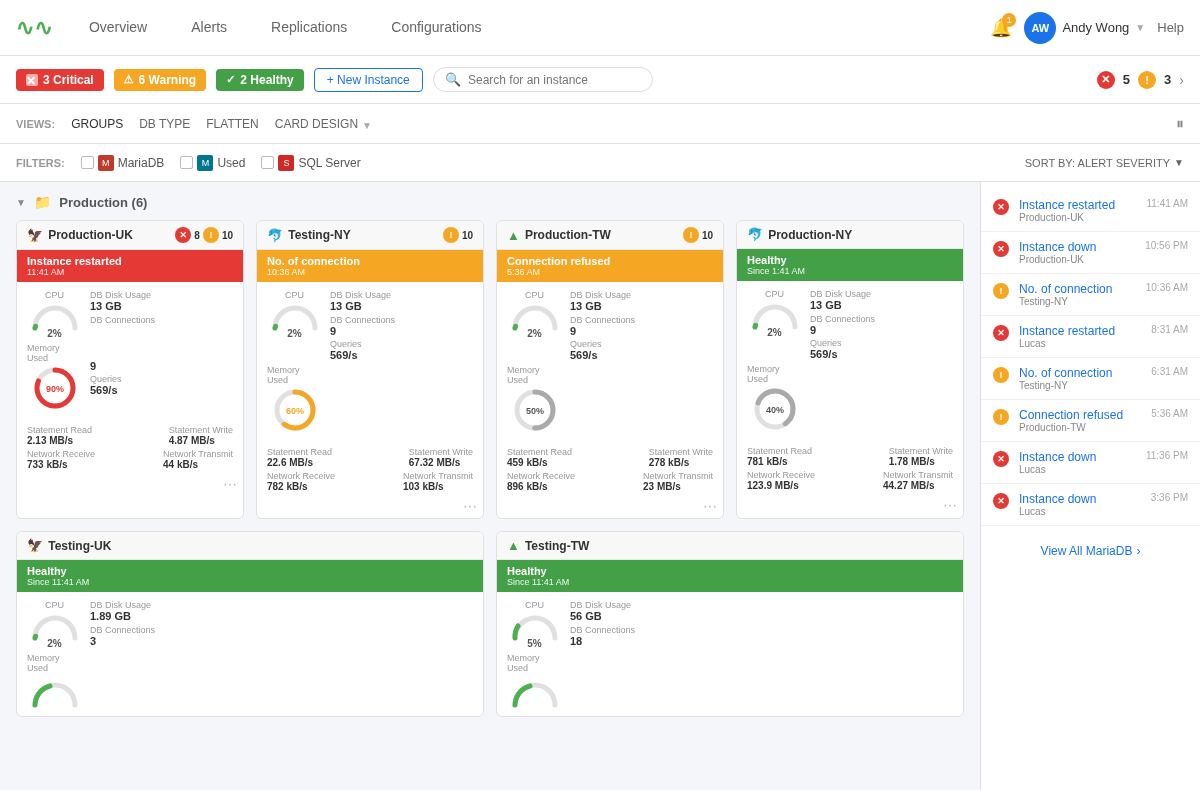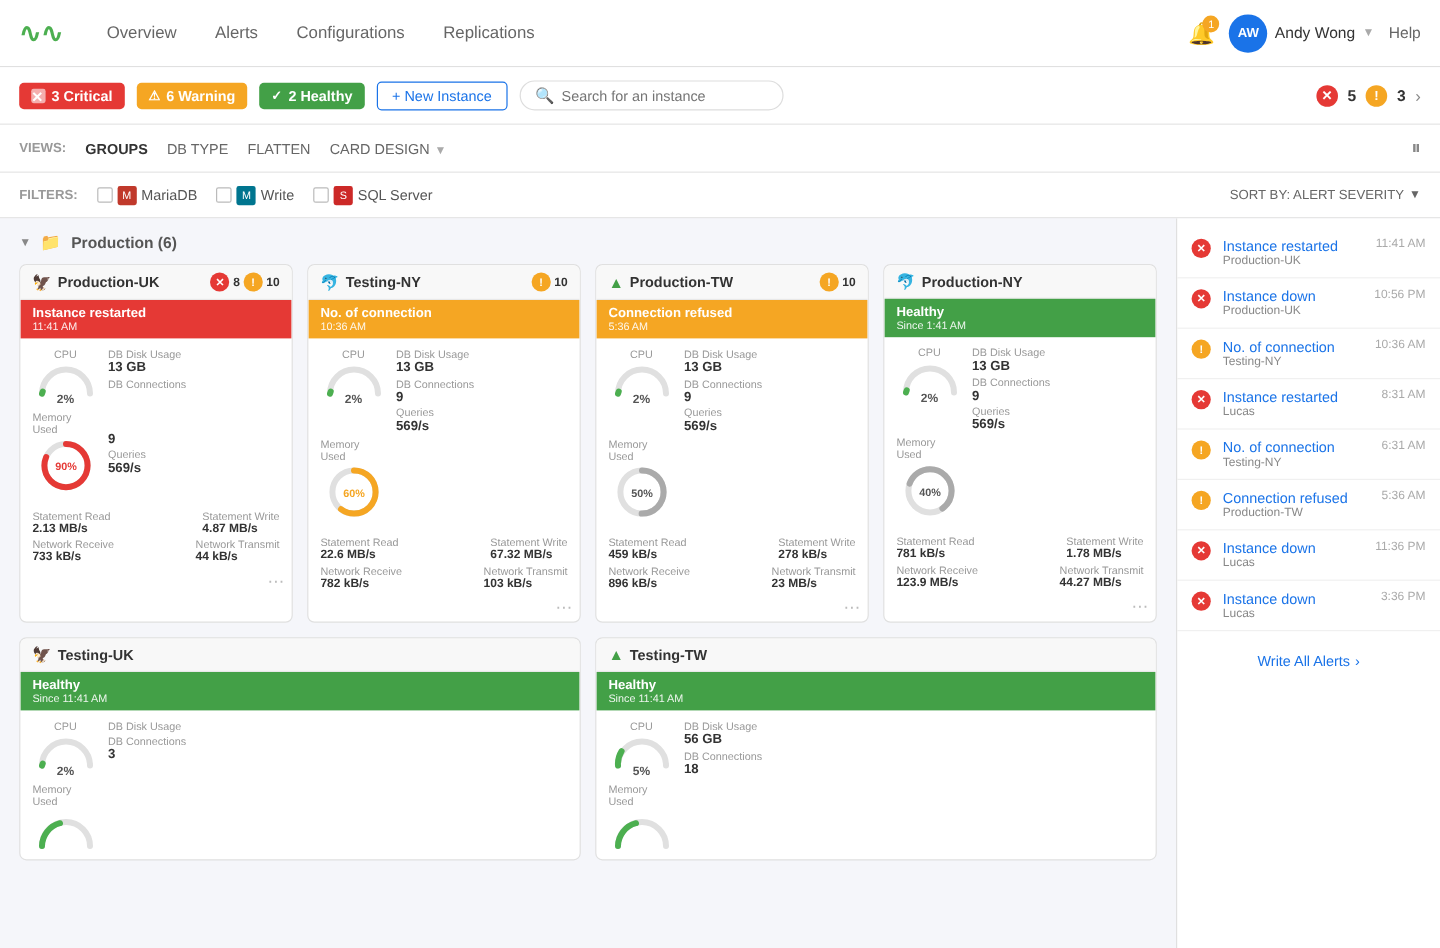--- a/index.html
+++ b/index.html
@@ -1,21 +1,21 @@
 <!DOCTYPE html>
 <html><head>
   <meta charset="utf-8">
   <style>
     * { box-sizing: border-box; margin: 0; padding: 0; }
     body { font-family: -apple-system, BlinkMacSystemFont, 'Segoe UI', sans-serif; background: #f0f2f5; font-size: 13px; color: #333; width: 1200px; height: 790px; overflow: hidden; }
 
     
     .topnav { display: flex; align-items: center; background: #fff; border-bottom: 1px solid #e0e0e0; padding: 0 16px; height: 56px; }
     .logo { color: #4caf50; font-size: 22px; font-weight: bold; margin-right: 20px; }
-    .nav-tabs { display: flex; gap: 0; }
+    .nav-tabs { display: flex; gap: 12px; }
     .nav-tab { padding: 18px 16px; cursor: pointer; font-size: 14px; color: #666; border-bottom: 2px solid transparent; }
     .nav-right { margin-left: auto; display: flex; align-items: center; gap: 12px; }
     .bell-btn { position: relative; cursor: pointer; }
     .bell-badge { position: absolute; top: -4px; right: -4px; background: #f5a623; color: #fff; border-radius: 50%; width: 14px; height: 14px; font-size: 9px; display: flex; align-items: center; justify-content: center; }
     .user-pill { display: flex; align-items: center; gap: 6px; cursor: pointer; }
     .avatar { width: 32px; height: 32px; background: #1a73e8; border-radius: 50%; color: #fff; display: flex; align-items: center; justify-content: center; font-size: 11px; font-weight: bold; }
     .user-name { font-size: 13px; color: #333; }
     .help-btn { font-size: 13px; color: #666; cursor: pointer; }
 
     
@@ -31,21 +31,21 @@
     .toolbar-right { margin-left: auto; display: flex; align-items: center; gap: 8px; }
     .x-circle { width: 18px; height: 18px; background: #e53935; border-radius: 50%; color: #fff; display: flex; align-items: center; justify-content: center; font-size: 11px; font-weight: bold; }
     .warn-circle { width: 18px; height: 18px; background: #f5a623; border-radius: 50%; color: #fff; display: flex; align-items: center; justify-content: center; font-size: 11px; font-weight: bold; }
     .count-num { font-size: 13px; font-weight: 600; color: #333; }
     .chevron-right { color: #888; font-size: 14px; cursor: pointer; }
 
     
     .views-bar { display: flex; align-items: center; background: #fff; border-bottom: 1px solid #e0e0e0; padding: 8px 16px; gap: 16px; height: 40px; }
     .views-label { font-size: 11px; color: #999; font-weight: 600; }
     .view-option { font-size: 12px; color: #666; cursor: pointer; }
-    .view-option.active { font-weight: 700; color: #333; }
+    .view-option.active { font-weight: 400; color: #333; }
     .pause-btn { margin-left: auto; cursor: pointer; color: #888; font-size: 16px; }
 
     
     .filters-bar { display: flex; align-items: center; background: #fff; border-bottom: 1px solid #e0e0e0; padding: 6px 16px; gap: 16px; height: 38px; }
     .filters-label { font-size: 11px; color: #999; font-weight: 600; }
     .filter-item { display: flex; align-items: center; gap: 4px; font-size: 12px; color: #555; cursor: pointer; }
     .filter-checkbox { width: 13px; height: 13px; border: 1px solid #bbb; border-radius: 2px; }
     .db-icon { width: 16px; height: 16px; border-radius: 2px; display: flex; align-items: center; justify-content: center; font-size: 9px; }
     .db-icon-mariadb { background: #c0392b; color: #fff; }
     .db-icon-mysql { background: #00758f; color: #fff; }
@@ -97,22 +97,22 @@
     .view-all-btn { display: flex; align-items: center; justify-content: center; padding: 10px; color: #1a73e8; font-size: 12px; cursor: pointer; gap: 4px; }
   </style>
 </head>
 <body>
 
 <div class="topnav">
   <div class="logo">∿∿</div>
   <div class="nav-tabs">
     <div class="nav-tab">Overview</div>
     <div class="nav-tab">Alerts</div>
+    <div class="nav-tab">Replications</div>
     <div class="nav-tab">Configurations</div>
-    <div class="nav-tab">Replications</div>
   </div>
   <div class="nav-right">
     <div class="bell-btn">
       <span style="font-size:18px;">🔔</span>
       <span class="bell-badge">1</span>
     </div>
     <div class="user-pill">
       <div class="avatar">AW</div>
       <span class="user-name">Andy Wong</span>
       <span style="color:#aaa;font-size:10px;">▼</span>
@@ -160,21 +160,21 @@
 <div class="filters-bar">
   <span class="filters-label">FILTERS:</span>
   <div class="filter-item">
     <div class="filter-checkbox"></div>
     <div class="db-icon db-icon-mariadb">M</div>
     <span>MariaDB</span>
   </div>
   <div class="filter-item">
     <div class="filter-checkbox"></div>
     <div class="db-icon db-icon-mysql">M</div>
-    <span>Write</span>
+    <span>Used</span>
   </div>
   <div class="filter-item">
     <div class="filter-checkbox"></div>
     <div class="db-icon db-icon-sqlserver">S</div>
     <span>SQL Server</span>
   </div>
   <div class="sort-by">
     <span>SORT BY: ALERT SEVERITY</span>
     <span style="font-size:10px;">▼</span>
   </div>
@@ -501,20 +501,21 @@
             <div style="display:flex;flex-direction:column;align-items:center;flex:0 0 55px;">
               <div style="font-size:9px;color:#999;">CPU</div>
               <svg width="50" height="32" viewBox="0 0 50 32">
                 <path d="M5,28 A20,20 0 0,1 45,28" fill="none" stroke="#e0e0e0" stroke-width="5" stroke-linecap="round"></path>
                 <path d="M5,28 A20,20 0 0,1 5.6,26.3" fill="none" stroke="#4caf50" stroke-width="5" stroke-linecap="round"></path>
               </svg>
               <div style="font-size:10px;font-weight:700;color:#555;margin-top:-4px;">2%</div>
             </div>
             <div style="flex:1;font-size:10px;">
               <div style="color:#999;font-size:9px;">DB Disk Usage</div>
+              <div style="font-weight:700;font-size:11px;">1.89 GB</div>
               <div style="color:#999;font-size:9px;margin-top:3px;">DB Connections</div>
               <div style="font-weight:700;font-size:11px;">3</div>
             </div>
           </div>
           <div style="display:flex;gap:8px;align-items:center;margin-top:4px;">
             <div style="display:flex;flex-direction:column;align-items:center;flex:0 0 55px;">
               <div style="font-size:9px;color:#999;">Memory Used</div>
               <svg width="50" height="35" viewBox="0 0 50 35">
                 <path d="M5,32 A20,20 0 0,1 45,32" fill="none" stroke="#e0e0e0" stroke-width="5" stroke-linecap="round"></path>
                 <path d="M5,32 A20,20 0 0,1 20,13" fill="none" stroke="#4caf50" stroke-width="5" stroke-linecap="round"></path>
@@ -652,17 +653,17 @@
         </div>
         <div class="alert-content">
           <div class="alert-title">Instance down</div>
           <div class="alert-sub">Lucas</div>
         </div>
         <div class="alert-time">3:36 PM</div>
       </div>
     </div>
 
     <div class="view-all-btn">
-      <span>Write All Alerts</span>
+      <span>View All MariaDB</span>
       <span>›</span>
     </div>
   </div>
 </div>
 
 </body></html>

